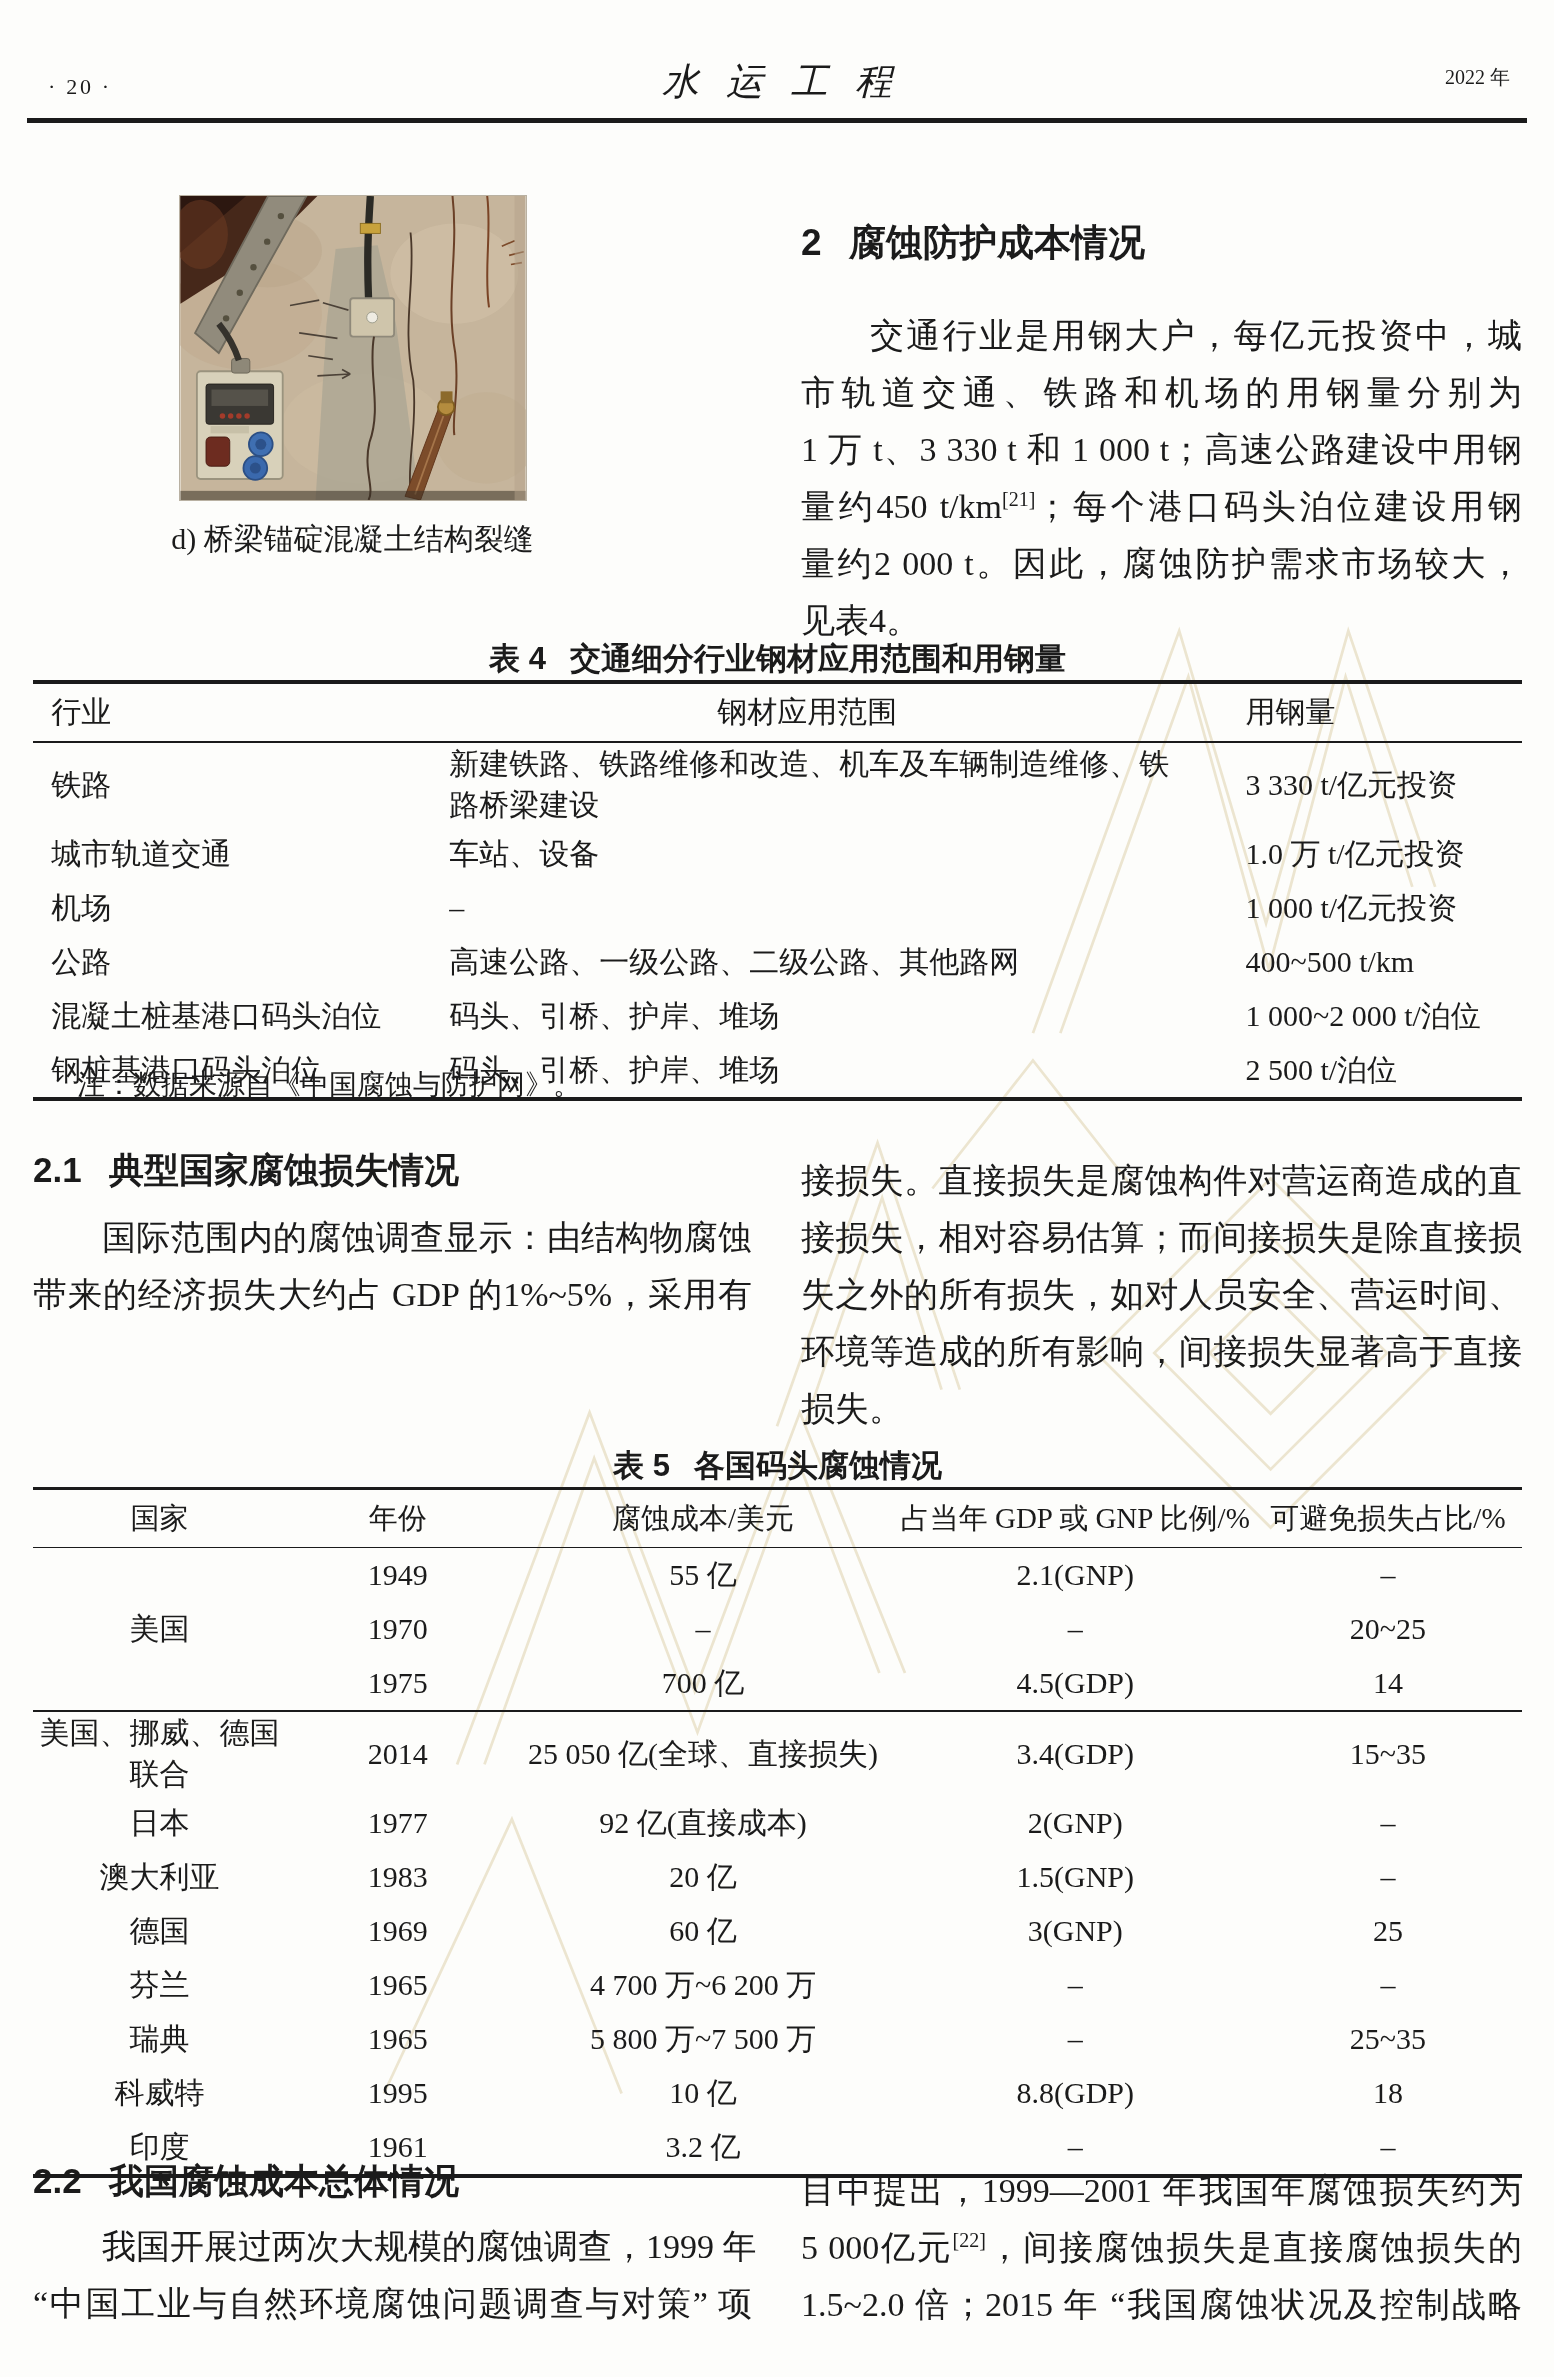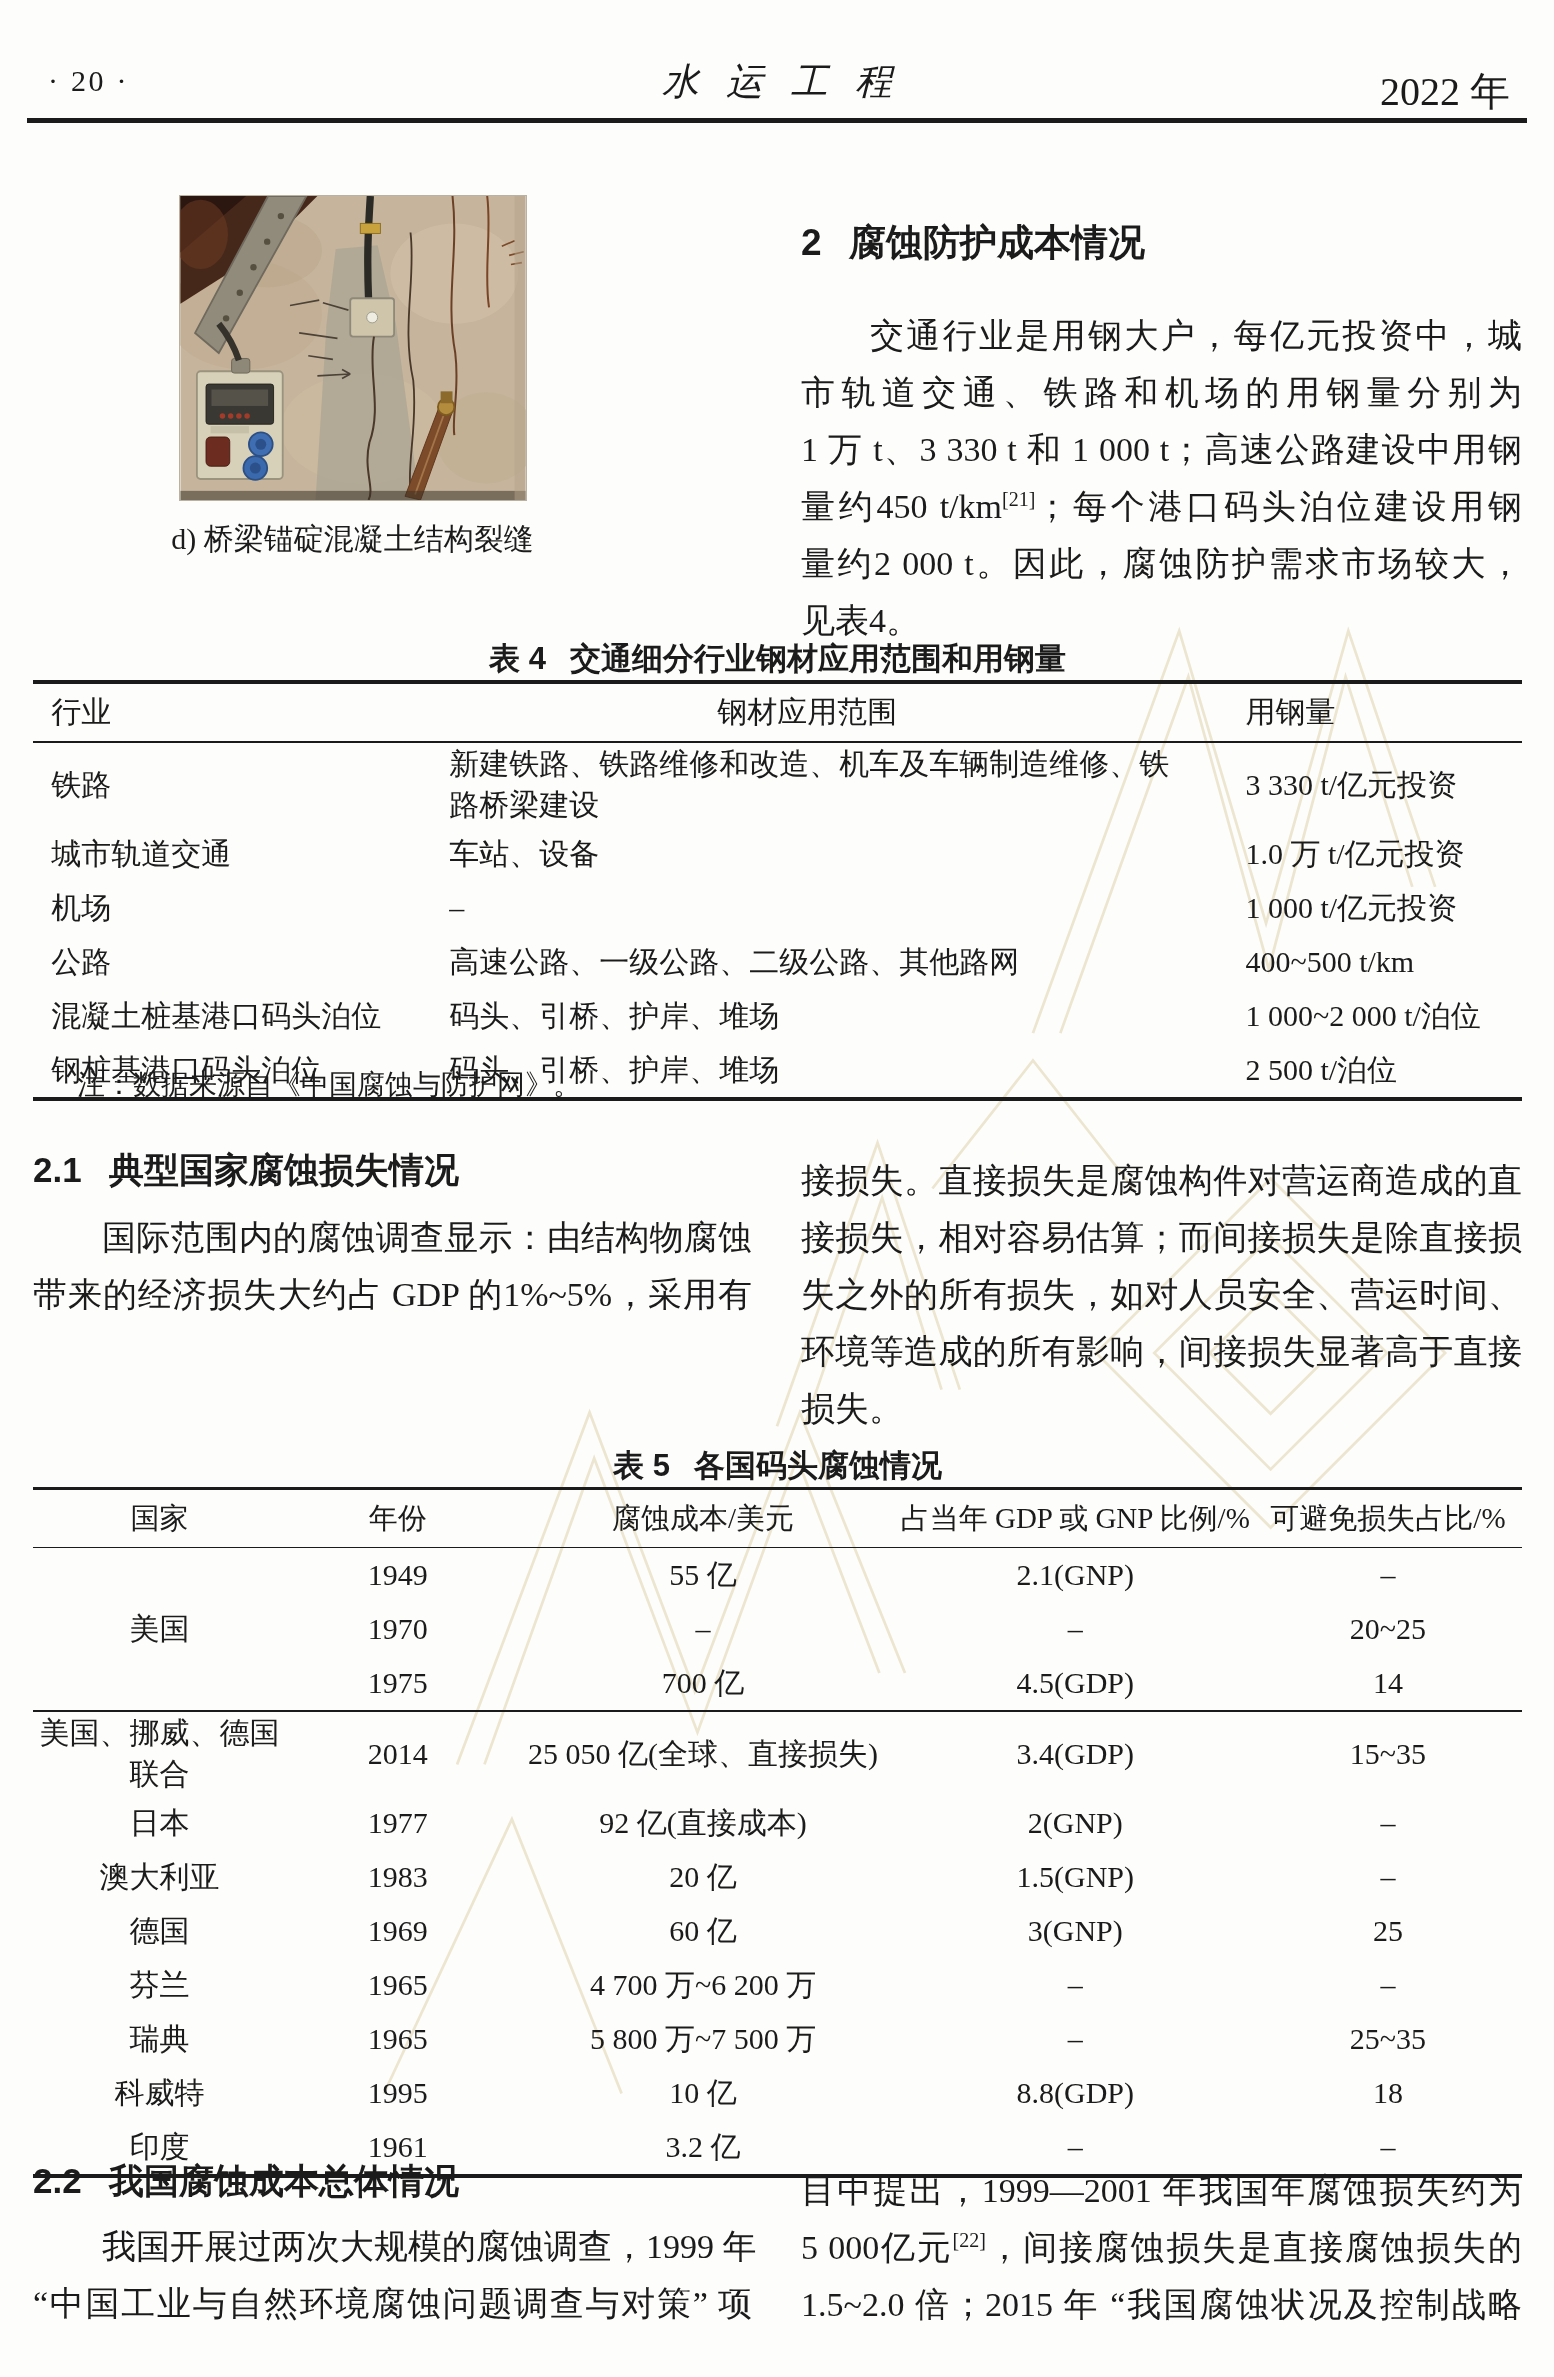--- a/index.html
+++ b/index.html
@@ -3,24 +3,24 @@
 <meta charset="utf-8">
 <style>
   html,body{margin:0;padding:0;background:#e8e8e8;}
   .page{
     position:relative;width:1554px;height:2377px;margin:0 auto;
     background:#fdfdfb;color:#1b1b1b;overflow:hidden;
     font-family:"Liberation Serif","DejaVu Serif",serif;
   }
   .abs{position:absolute;}
   
-  .hdr-left{left:48px;top:64px;font-size:30px;letter-spacing:2.7px;}
+  .hdr-left{left:48px;top:74px;font-size:22px;letter-spacing:2.7px;}
   .hdr-center{left:0;top:57px;width:1554px;text-align:center;
     font-size:37px;font-style:italic;letter-spacing:27.4px;text-indent:27.4px;}
-  .hdr-right{right:44px;top:64px;font-size:40px;}
+  .hdr-right{right:44px;top:64px;font-size:20px;}
   .hdr-rule{left:27.4px;top:118px;width:1500px;height:4.6px;background:#1b1b1b;}
   
   .wm{left:0;top:0;pointer-events:none;}
   
   .photo{left:180px;top:196px;width:346px;height:304px;outline:0.9px solid #b9b1a2;}
   .subcap{left:82px;top:519px;width:541px;text-align:center;font-size:30px;}
   .figcap{left:33px;top:560px;width:680px;text-align:center;
     font-family:"Liberation Sans","DejaVu Sans",sans-serif;font-weight:bold;font-size:31px;}
   .figcap .lbl{margin-right:24px;}
   

